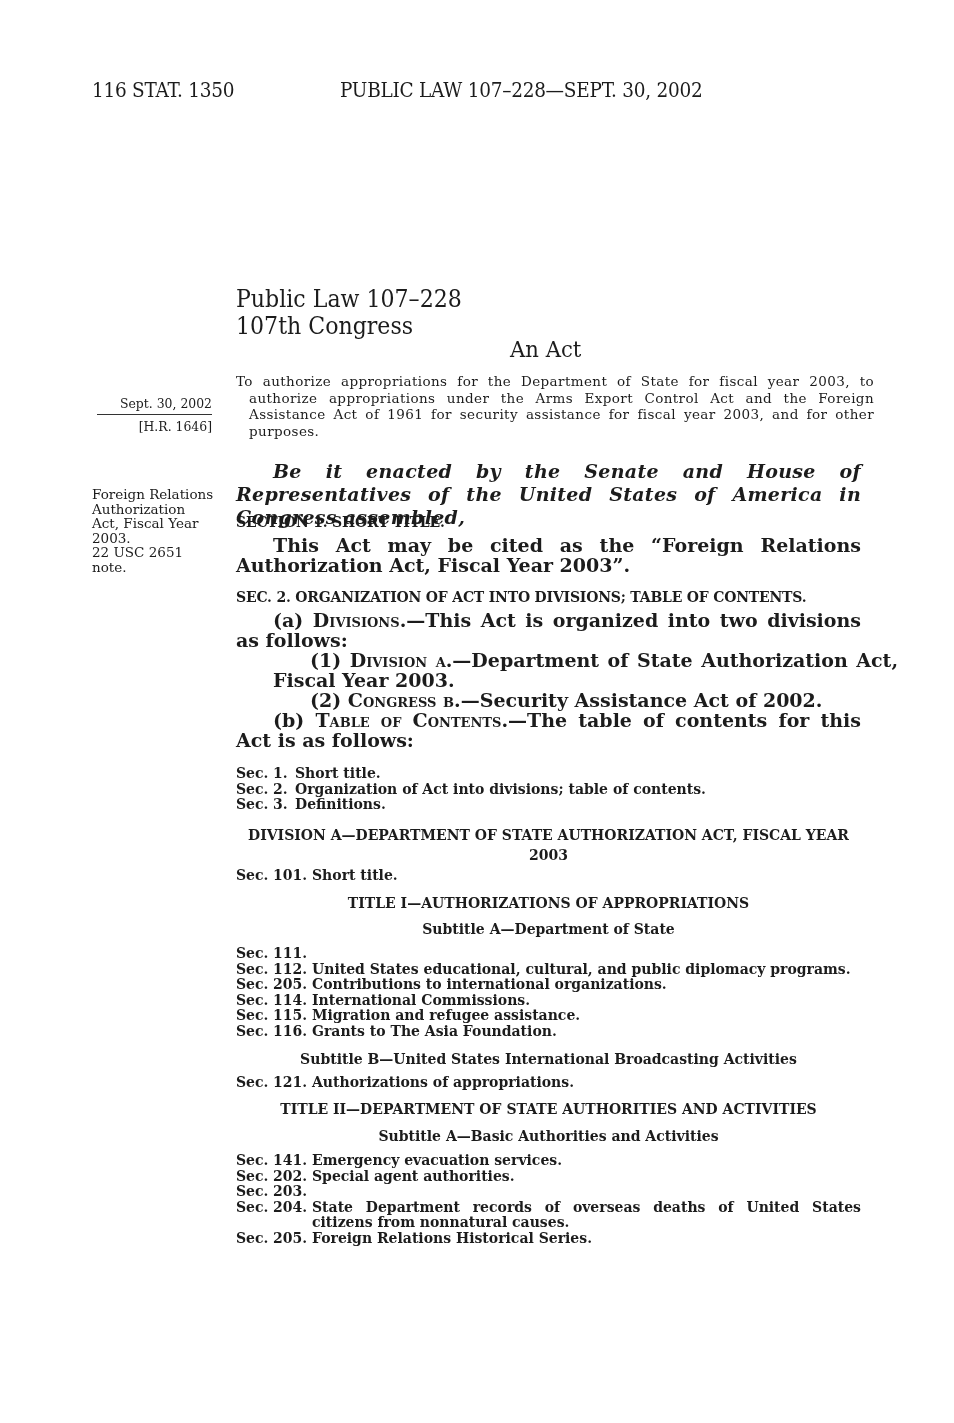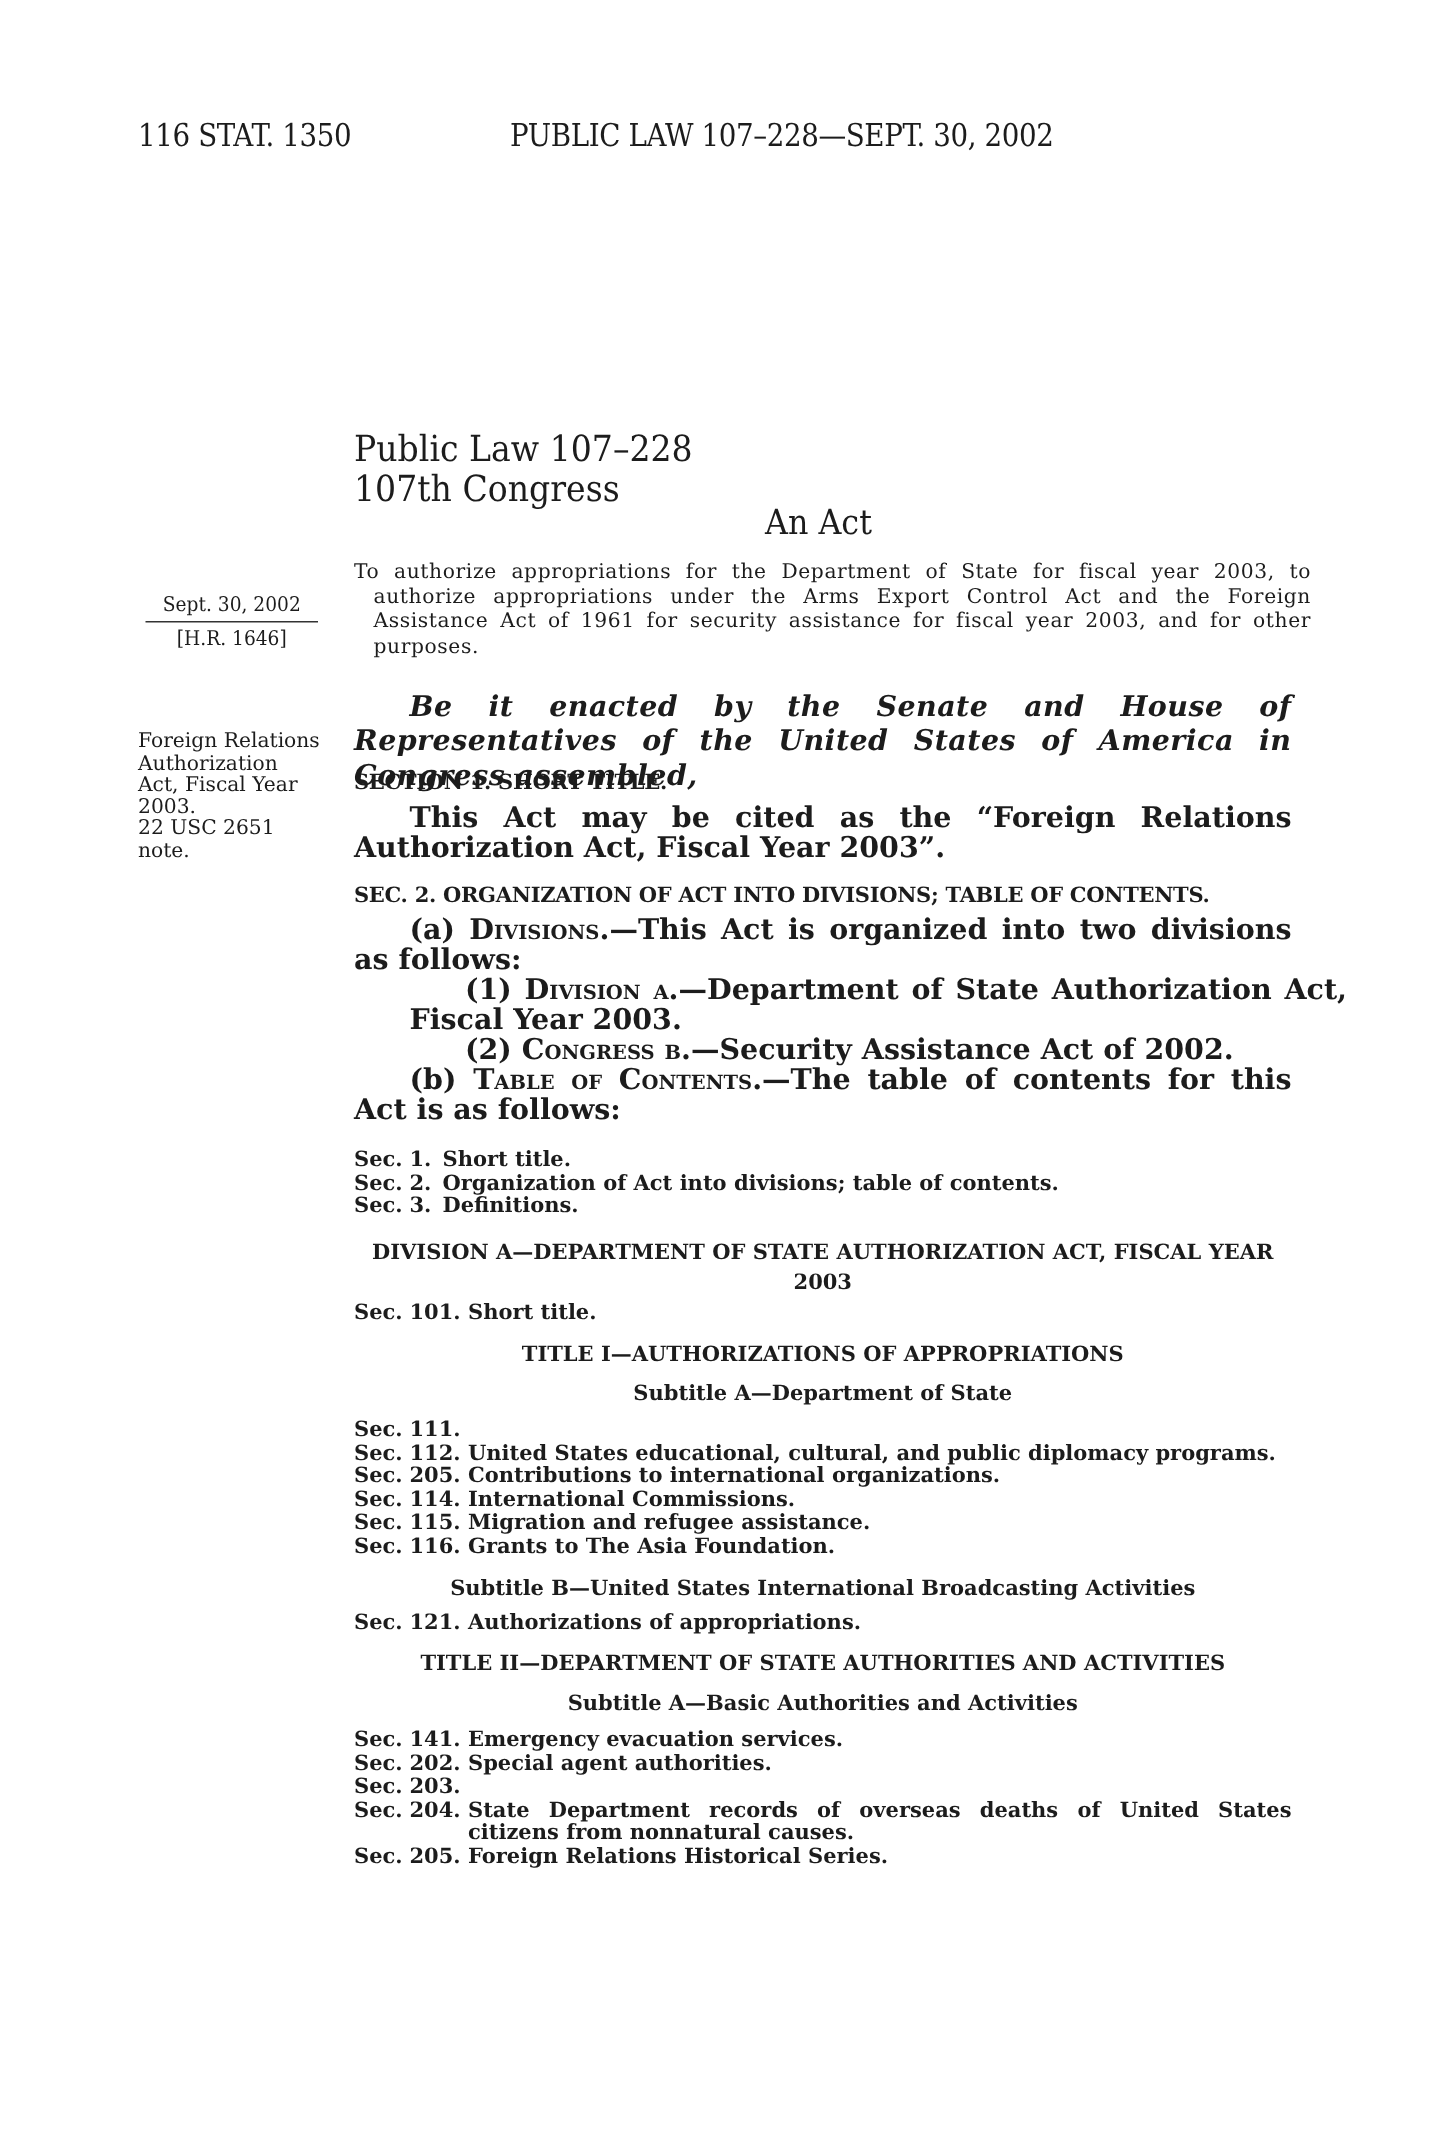--- a/index.html
+++ b/index.html
@@ -7,21 +7,21 @@
       width: 954px; height: 1423px; position: relative; overflow: hidden;
       font-family: "DejaVu Serif", "Liberation Serif", serif;
       color: #1c1c1c;
     }
     .abs { position: absolute; white-space: nowrap; }
     .hdr { font-size: 21px; top: 78px; transform: scaleX(0.88); transform-origin: left top; letter-spacing: -0.3px; }
     .hdr-left { left: 92px; }
     .hdr-right { left: 340px; }
     .pl-title { left: 236px; top: 286px; font-size: 24px; line-height: 27px; transform: scaleX(0.92); transform-origin: left top; }
     .an-act { left: 510px; top: 336px; font-size: 23px; transform: scaleX(0.92); transform-origin: left top; }
-    .margin-date { left: 92px; top: 395px; width: 125px; text-align: center; font-size: 13.5px; }
+    .margin-date { left: 92px; top: 395px; width: 125px; text-align: right; font-size: 13.5px; }
     .margin-date .d { border-bottom: 1.5px solid #333; padding-bottom: 3px; transform: scaleX(0.92); }
     .margin-date .b { padding-top: 3px; transform: scaleX(0.92); }
     .purpose {
       left: 236px; top: 373px; width: 625px; white-space: normal;
       font-size: 13.5px; line-height: 16.5px; text-align: justify;
       padding-left: 13px; text-indent: -13px;
       letter-spacing: 0.4px; word-spacing: 1px;
     }
     .sidenote {
       left: 92px; top: 487px; width: 130px; white-space: normal;

